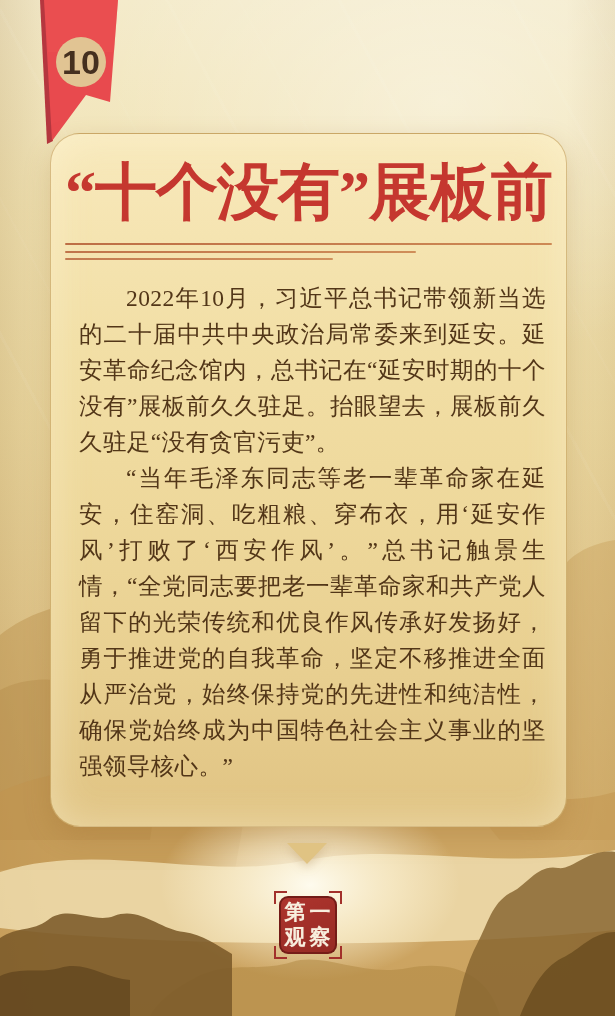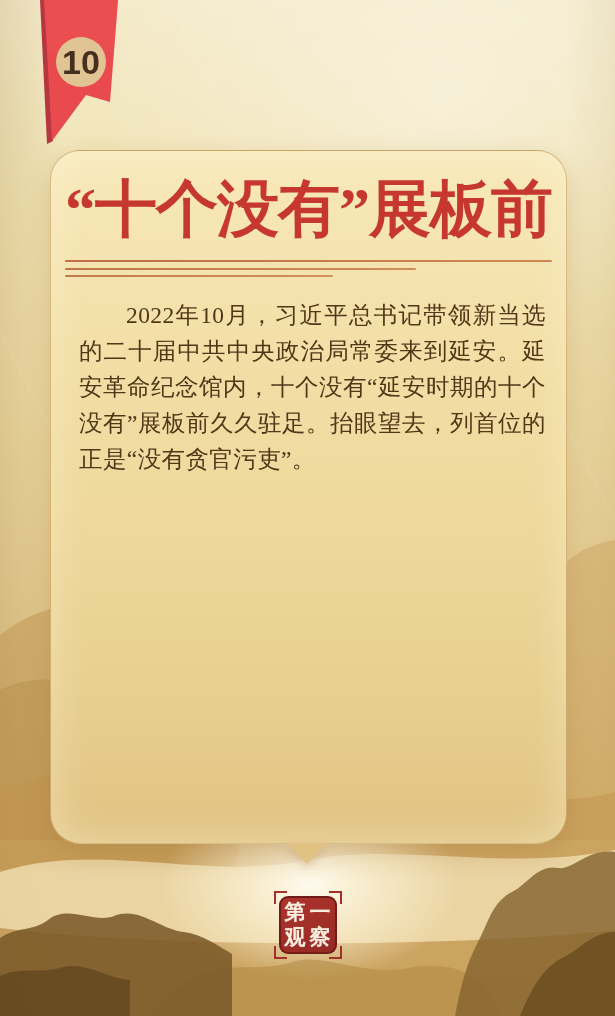--- a/index.html
+++ b/index.html
@@ -22,21 +22,21 @@
       rgba(255,255,255,0) 0 86px, rgba(255,255,255,.08) 86px 89px,
       rgba(255,255,255,0) 89px 150px, rgba(255,255,255,.05) 150px 152px);
   }
   
   .mountains{position:absolute;left:0;top:540px;width:615px;height:476px;}
 
   
   .ribbon{position:absolute;left:36px;top:0;width:92px;height:150px;}
   
   .card{
-    position:absolute;left:50px;top:150px;width:517px;height:694px;
+    position:absolute;left:50px;top:133px;width:517px;height:694px;
     border-radius:30px;
     background:linear-gradient(180deg,#f8e9bc 0%,#f2dfa6 30%,#eed89b 55%,#e8cf90 78%,#e0c383 100%);
     border:1px solid rgba(176,134,66,.45);
     box-shadow:0 10px 26px rgba(150,105,40,.25), inset 0 0 40px rgba(255,248,220,.45);
     box-sizing:border-box;
   }
   .card-tail{
     position:absolute;left:287px;top:843px;width:0;height:0;
     border-left:20px solid transparent;border-right:20px solid transparent;
     border-top:21px solid #e0c383;
@@ -127,21 +127,22 @@
 </svg>
 
 <div class="card">
   <div class="card-title">“十个没有”展板前</div>
   <div class="rules">
     <div class="rule r1"></div>
     <div class="rule r2"></div>
     <div class="rule r3"></div>
   </div>
   <div class="body-text">
-    <p>2022年10月，习近平总书记带领新当选的二十届中共中央政治局常委来到延安。延安革命纪念馆内，十个没有“延安时期的十个没有”展板前久久驻足。抬眼望去，列首位的正是“没有贪官污吏”。</p>
+    <p>2022年10月，习近平总书记带领新当选的二十届中共中央政治局常委来到延安。延安革命纪念馆内，总书记在“延安时期的十个没有”展板前久久驻足。抬眼望去，展板前久久驻足“没有贪官污吏”。</p>
+    <p>“当年毛泽东同志等老一辈革命家在延安，住窑洞、吃粗粮、穿布衣，用‘延安作风’打败了‘西安作风’。”总书记触景生情，“全党同志要把老一辈革命家和共产党人留下的光荣传统和优良作风传承好发扬好，勇于推进党的自我革命，坚定不移推进全面从严治党，始终保持党的先进性和纯洁性，确保党始终成为中国特色社会主义事业的坚强领导核心。”</p>
   </div>
 </div>
 <div class="card-tail"></div>
 
 <div class="footer">
   <div class="seal">
     <div class="corner tl"></div>
     <div class="corner tr"></div>
     <div class="corner bl"></div>
     <div class="corner br"></div>

